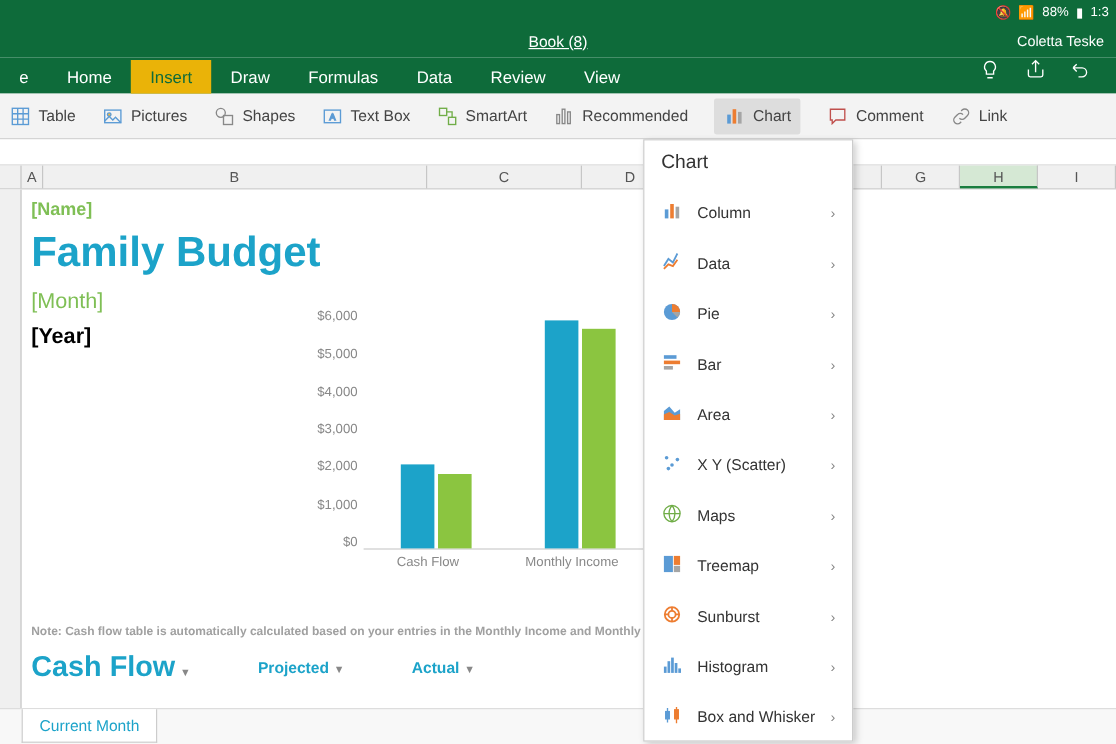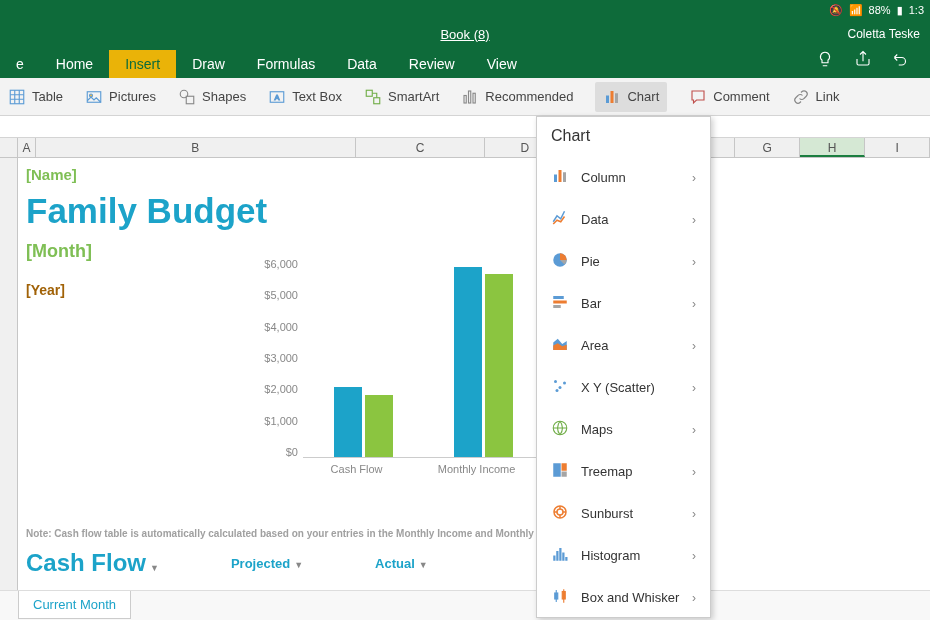--- a/index.html
+++ b/index.html
@@ -26,34 +26,34 @@
 .col-headers .rh { width: 18px; border-right: 1px solid #c6c6c6; }
 .col-headers .ch { border-right: 1px solid #c6c6c6; text-align: center; line-height: 20px; }
 .col-headers .ch.sel { background: #d5e8d4; border-bottom: 2px solid #1a7e3f; }
 
 .sheet { position: relative; height: 440px; background: #fff; }
 .row-gutter { position: absolute; left: 0; top: 0; width: 18px; height: 100%; background: #f0f0f0; border-right: 1px solid #c6c6c6; }
 .content { position: absolute; left: 18px; top: 0; right: 0; padding: 8px 8px; }
 
 .name-ph { color: #7fbf55; font-weight: bold; font-size: 15px; }
 .title-big { color: #1ca3c9; font-weight: bold; font-size: 35px; margin-top: 8px; }
-.month-ph { color: #7fbf55; font-weight: bold; font-size: 18px; margin-top: 10px; }
-.year-ph { color: #a16207; font-weight: bold; font-size: 14px; margin-top: 20px; }
+.month-ph { color: #7fbf55; font-weight: normal; font-size: 18px; margin-top: 10px; }
+.year-ph { color: #000000; font-weight: bold; font-size: 18px; margin-top: 8px; }
 
 .chart-area { position: absolute; left: 230px; top: 100px; width: 300px; height: 230px; }
 .y-axis { position: absolute; left: 0; top: 0; width: 50px; height: 200px; display: flex; flex-direction: column; justify-content: space-between; text-align: right; font-size: 11px; color: #888; }
 .plot { position: absolute; left: 55px; top: 0; width: 240px; height: 200px; border-bottom: 1px solid #ccc; display: flex; align-items: flex-end; justify-content: space-around; }
 .bar-group { display: flex; gap: 3px; align-items: flex-end; }
 .bar { width: 28px; }
 .bar.blue { background: #1ca3c9; }
 .bar.green { background: #8bc540; }
 .x-labels { position: absolute; left: 55px; top: 205px; width: 240px; display: flex; justify-content: space-around; font-size: 11px; color: #888; }
 
 .note { color: #a0a0a0; font-size: 10px; font-weight: bold; margin-top: 230px; }
-.cashflow-hdr { display: flex; align-items: center; margin-top: 10px; gap: 72px; }
+.cashflow-hdr { display: flex; align-items: center; margin-top: 10px; gap: 56px; }
 .cashflow-title { color: #1ca3c9; font-weight: bold; font-size: 24px; }
 .cashflow-col { color: #1ca3c9; font-weight: bold; font-size: 13px; text-align: center; }
 .dd-arrow { font-size: 9px; color: #888; margin-left: 4px; }
 
 .chart-menu { position: absolute; left: 536px; top: 116px; width: 175px; background: #fff; border: 1px solid #ccc; box-shadow: 2px 2px 6px rgba(0,0,0,0.2); z-index: 10; }
 .chart-menu-title { padding: 10px 14px; font-size: 16px; color: #333; }
 .chart-menu-item { display: flex; align-items: flex-end; padding: 12px 14px; font-size: 13px; color: #333; cursor: pointer; gap: 12px; }
 .chart-menu-item .mi-icon { width: 18px; display: flex; justify-content: center; }
 .chart-menu-item .mi-label { flex: 1; }
 .chart-menu-item .mi-chevron { color: #888; font-size: 12px; }

